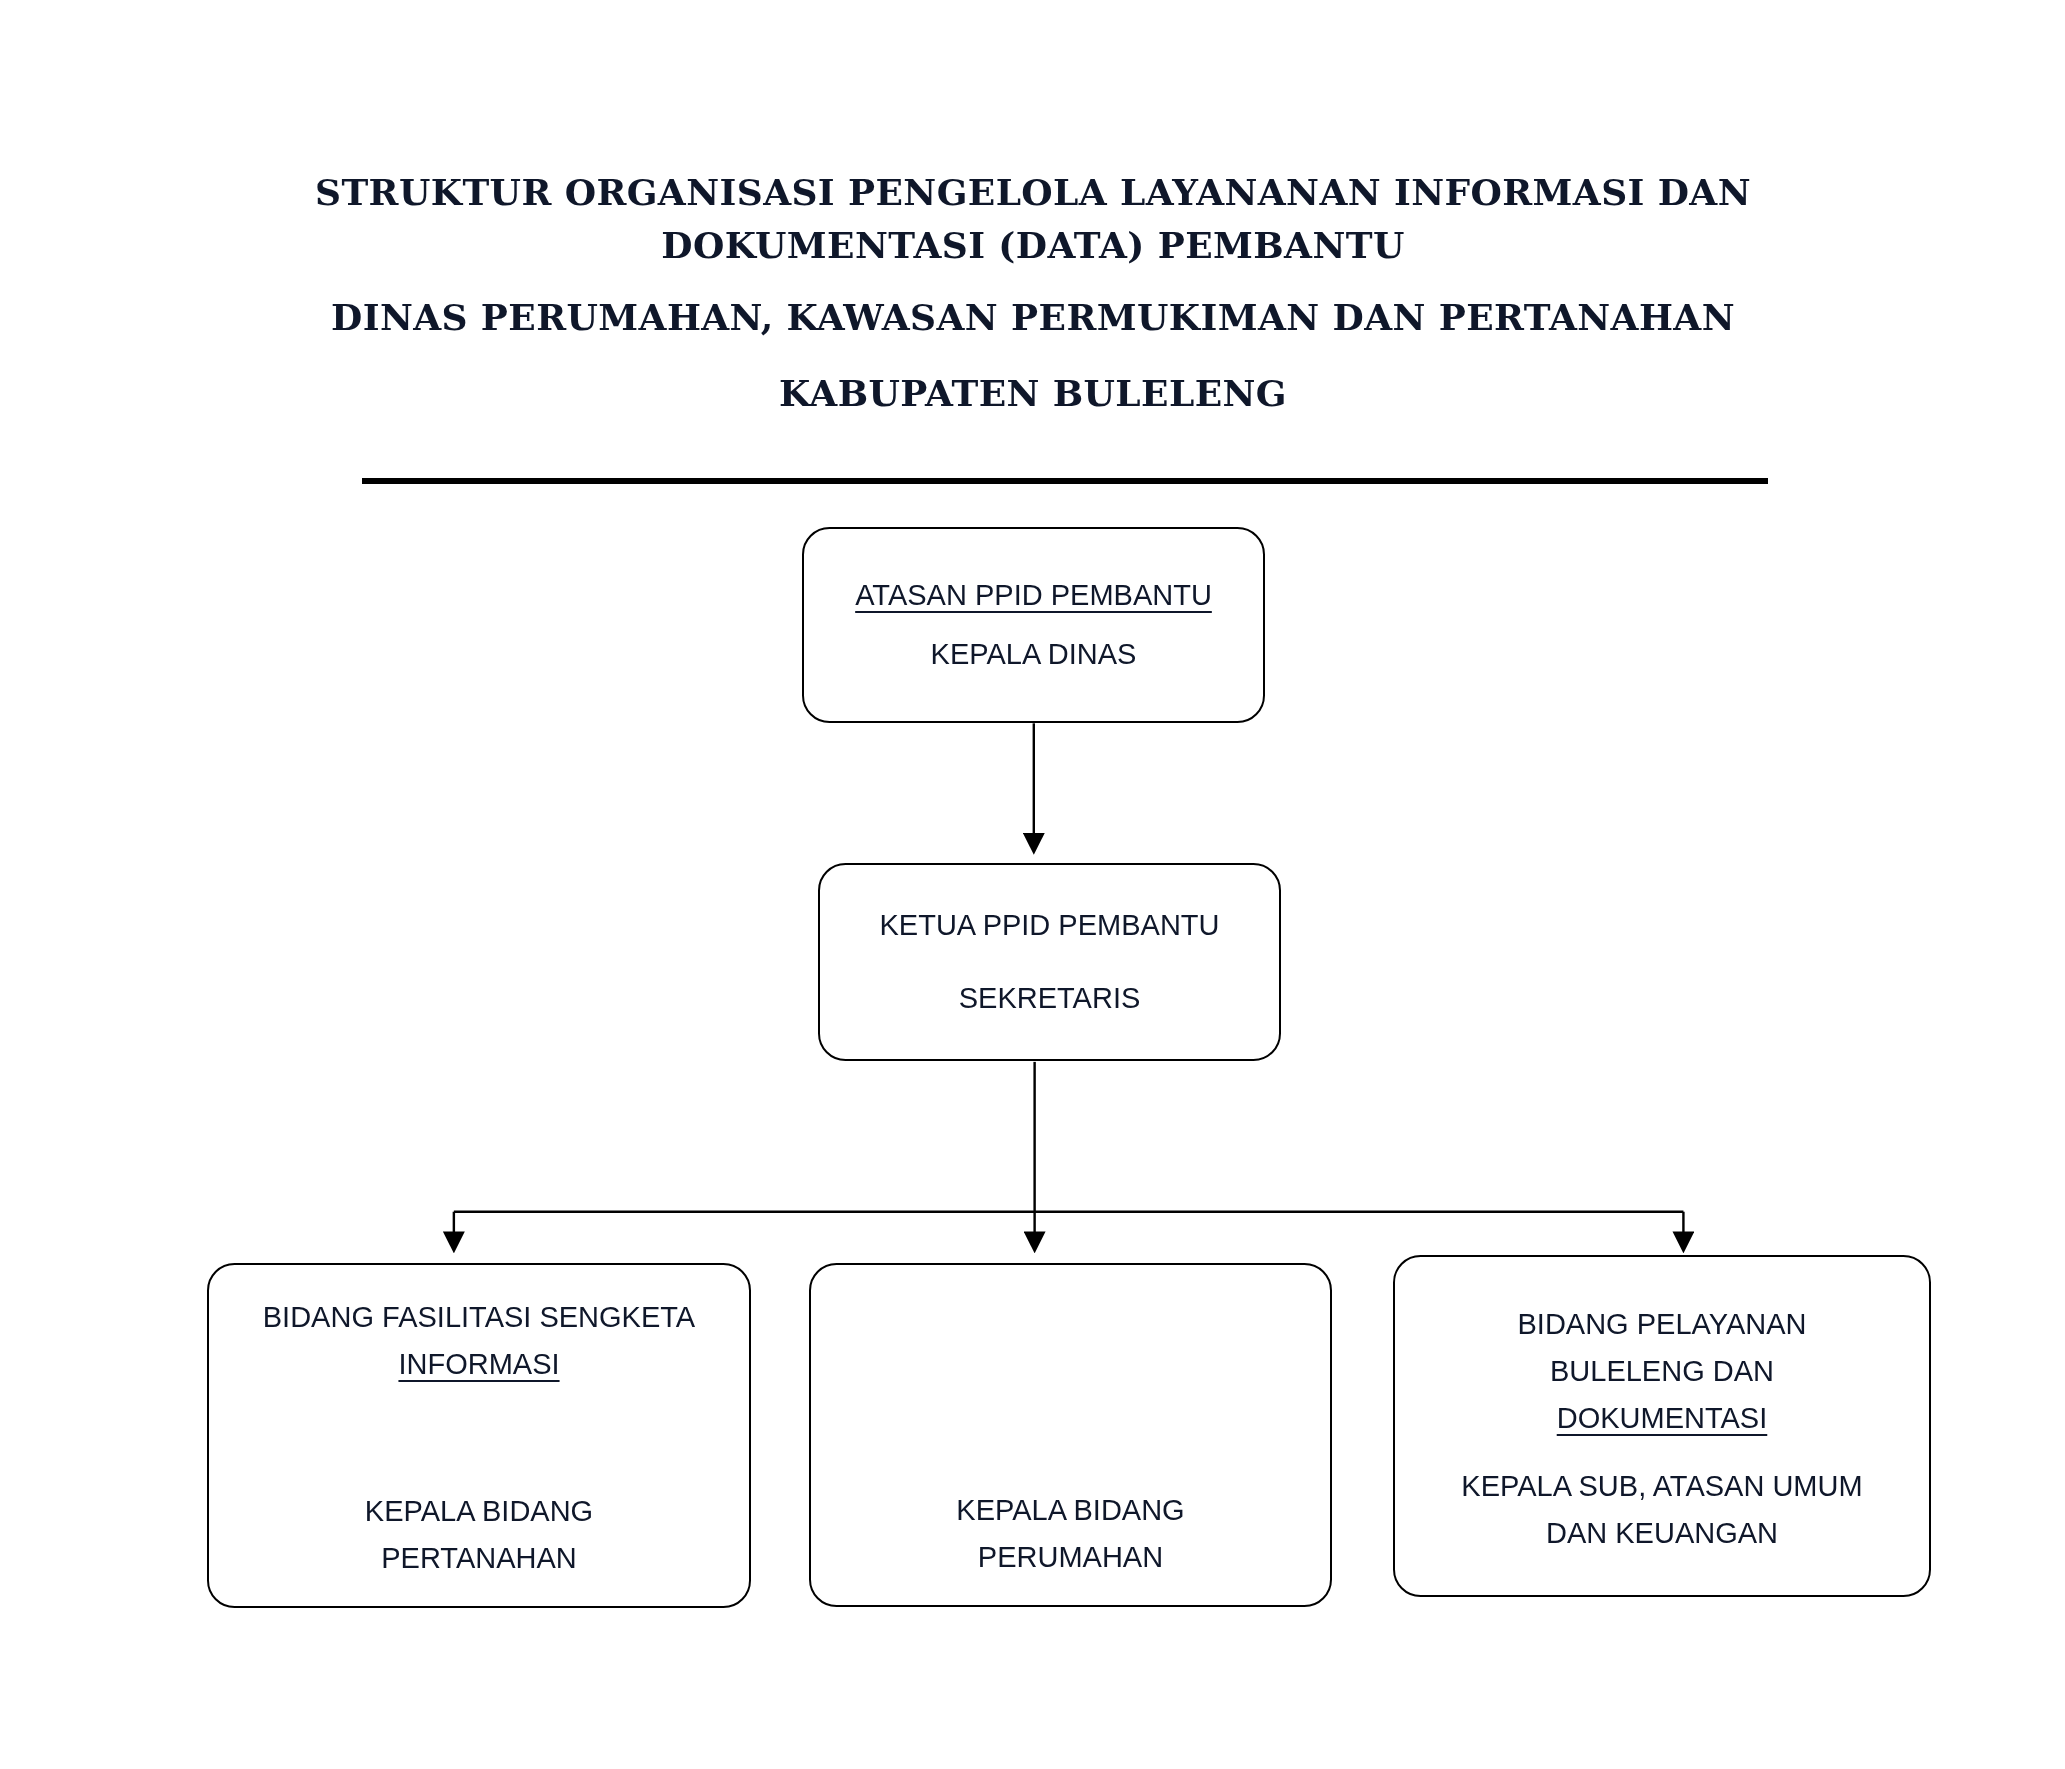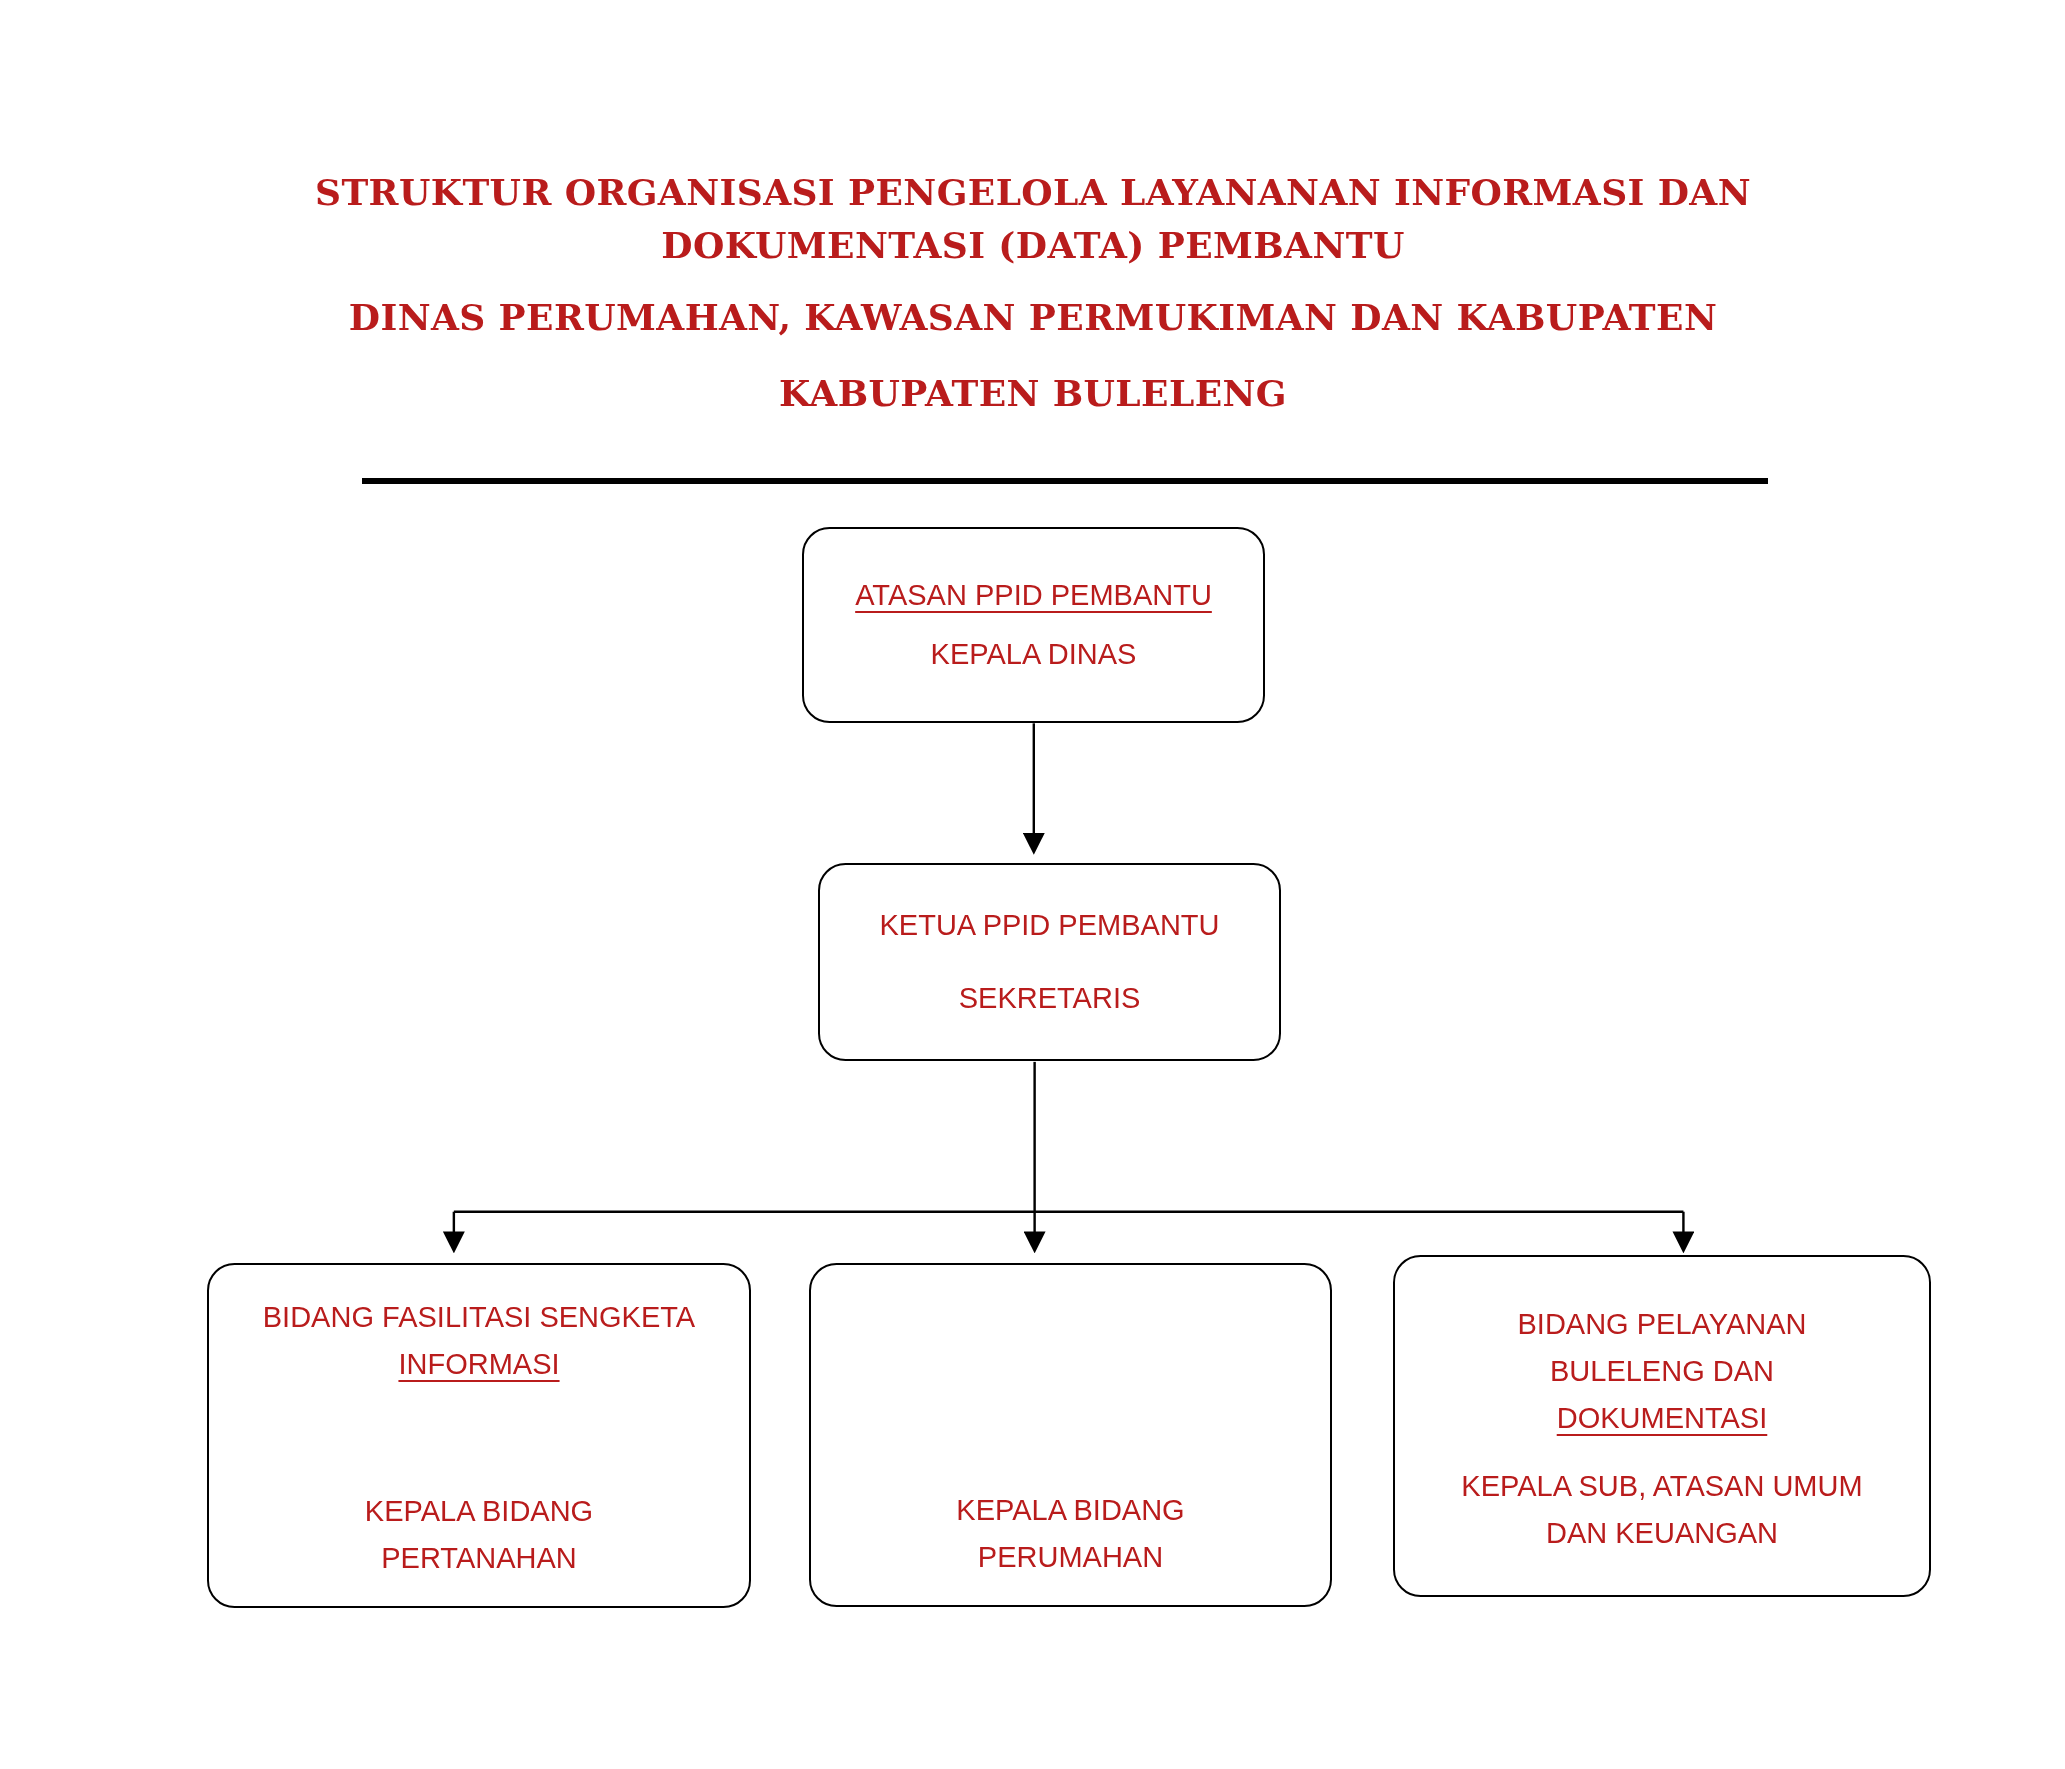--- a/index.html
+++ b/index.html
@@ -2,21 +2,21 @@
 <html style="font-size:13px"><head>
 <meta charset="utf-8">
 <style>
   * { margin: 0; padding: 0; box-sizing: border-box; }
   html, body { background: #ffffff; }
   .page {
     position: relative;
     width: 2066px;
     height: 1769px;
     background: #ffffff;
-    color: #b91c1c;
+    color: #0f172a;
     font-family: "Liberation Sans", sans-serif;
     overflow: hidden;
   }
 
   
   .titles {
     position: absolute;
     top: 166px;
     left: 0;
     width: 100%;
@@ -81,21 +81,21 @@
 </head>
 <body>
 
 <div class="page">
 
   <div class="titles">
     <p class="t1">
       <span>STRUKTUR ORGANISASI PENGELOLA LAYANANAN INFORMASI DAN</span><br>
       <span>DOKUMENTASI (DATA) PEMBANTU</span>
     </p>
-    <p class="t2">DINAS PERUMAHAN, KAWASAN PERMUKIMAN DAN KABUPATEN</p>
+    <p class="t2">DINAS PERUMAHAN, KAWASAN PERMUKIMAN DAN PERTANAHAN</p>
     <p class="t3">KABUPATEN BULELENG</p>
   </div>
 
   <div class="divider"></div>
 
   <svg class="connectors" viewBox="0 0 2550 2184" xmlns="http://www.w3.org/2000/svg">
     <defs>
       <marker id="arrow" viewBox="0 0 10 10" refX="8" refY="5" markerWidth="9" markerHeight="9" orient="auto-start-reverse">
         <path d="M 0 0 L 10 5 L 0 10 z" fill="#000000"></path>
       </marker>

